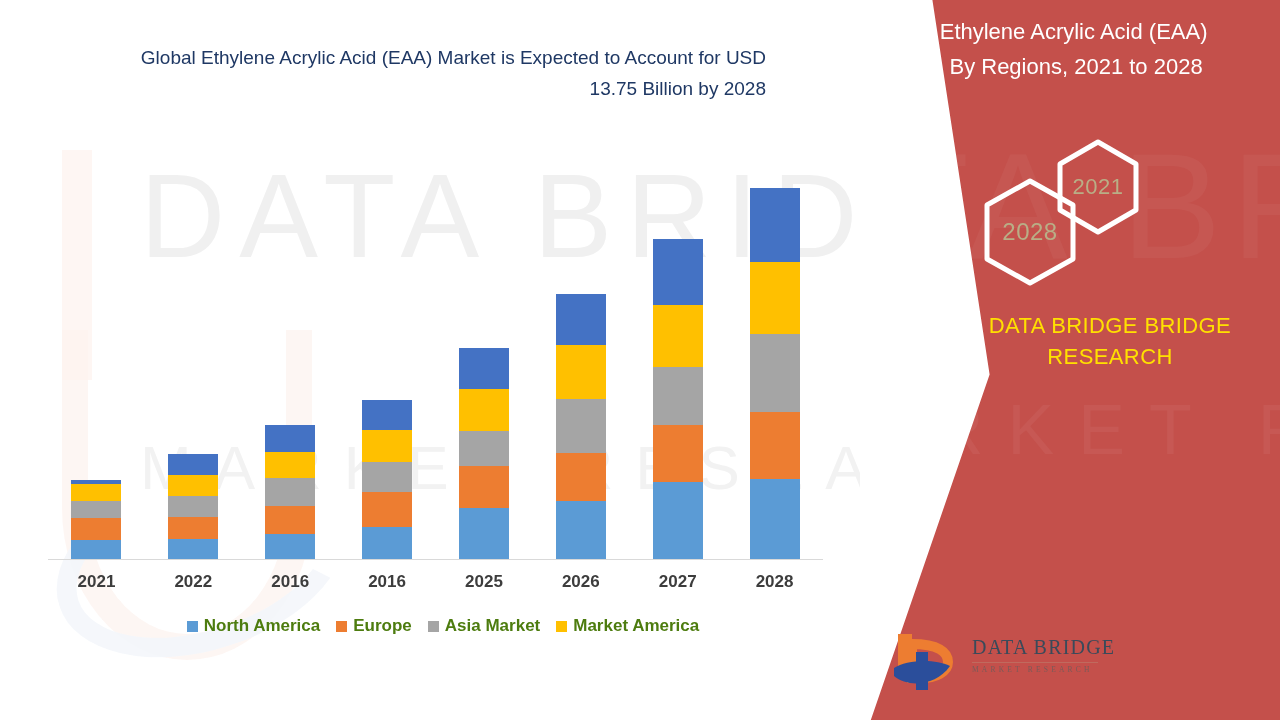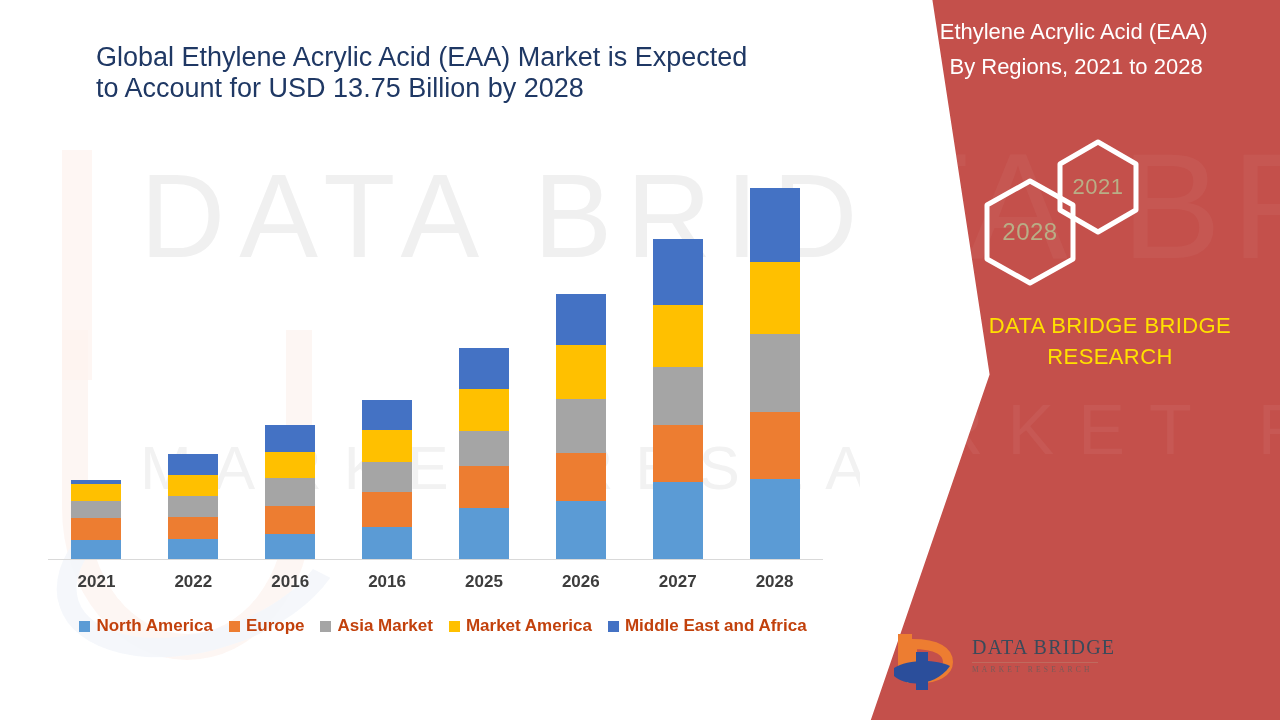--- a/index.html
+++ b/index.html
@@ -40,22 +40,22 @@
     position:absolute; left:52px; top:470px;
     width:300px; height:180px;
     border:20px solid #f4f7fb; border-radius:50%;
     border-top-color:transparent; border-right-color:transparent;
     transform:rotate(-18deg); opacity:.9;
   }
 
   
   .chart-title {
     position:absolute; left:96px; top:42px; width:670px;
-    text-align:left; color:#1f3864;
-    font-size:27px; line-height:31px; font-weight:400;
+    text-align:right; color:#1f3864;
+    font-size:19px; line-height:31px; font-weight:400;
   }
 
   
   .plot {
     position:absolute; left:48px; top:160px;
     width:775px; height:400px;
   }
   .baseline {
     position:absolute; left:0; bottom:0; width:775px; height:1px;
     background:#d9d9d9;
@@ -78,21 +78,21 @@
     font-size:17px; font-weight:700; color:#3d3d3d;
   }
 
   
   .legend {
     position:absolute; left:48px; top:616px; width:790px;
     display:flex; align-items:center; justify-content:center; gap:16px;
   }
   .legend-item { display:flex; align-items:center; gap:6px; }
   .legend-swatch { width:11px; height:11px; display:inline-block; }
-  .legend-label { font-size:17px; font-weight:700; color:#c2410c; white-space:nowrap; }
+  .legend-label { font-size:17px; font-weight:700; color:#4d7c0f; white-space:nowrap; }
 
   
   .panel {
     position:absolute; right:0; top:0; width:440px; height:720px;
     background:#c4504b; overflow:hidden;
     clip-path:polygon(21% 0, 100% 0, 100% 100%, 7% 100%, 34% 52%);
   }
   .panel-wm {
     position:absolute; left:-180px; top:120px;
     font-size:150px; letter-spacing:10px; font-weight:400;
@@ -257,24 +257,20 @@
         <span class="legend-label">Europe</span>
       </div>
       <div class="legend-item">
         <span class="legend-swatch" style="background: rgb(165, 165, 165);"></span>
         <span class="legend-label">Asia Market</span>
       </div>
       <div class="legend-item">
         <span class="legend-swatch" style="background: rgb(255, 192, 0);"></span>
         <span class="legend-label">Market America</span>
       </div>
-      <div class="legend-item">
-        <span class="legend-swatch" style="background: rgb(68, 114, 196);"></span>
-        <span class="legend-label">Middle East and Africa</span>
-      </div>
     </div>
 
   <div class="panel">
     <div class="panel-wm">DATA BRIDGE</div>
     <div class="panel-wm2">MARKET RESEARCH</div>
     <div class="panel-title">Global Ethylene Acrylic Acid (EAA) Market, By Regions, 2021 to 2028</div>
 
     <div class="hex-wrap">
       <div class="hex hex-2028">
         <svg width="100" height="112" viewBox="0 0 100 112" aria-hidden="true">

